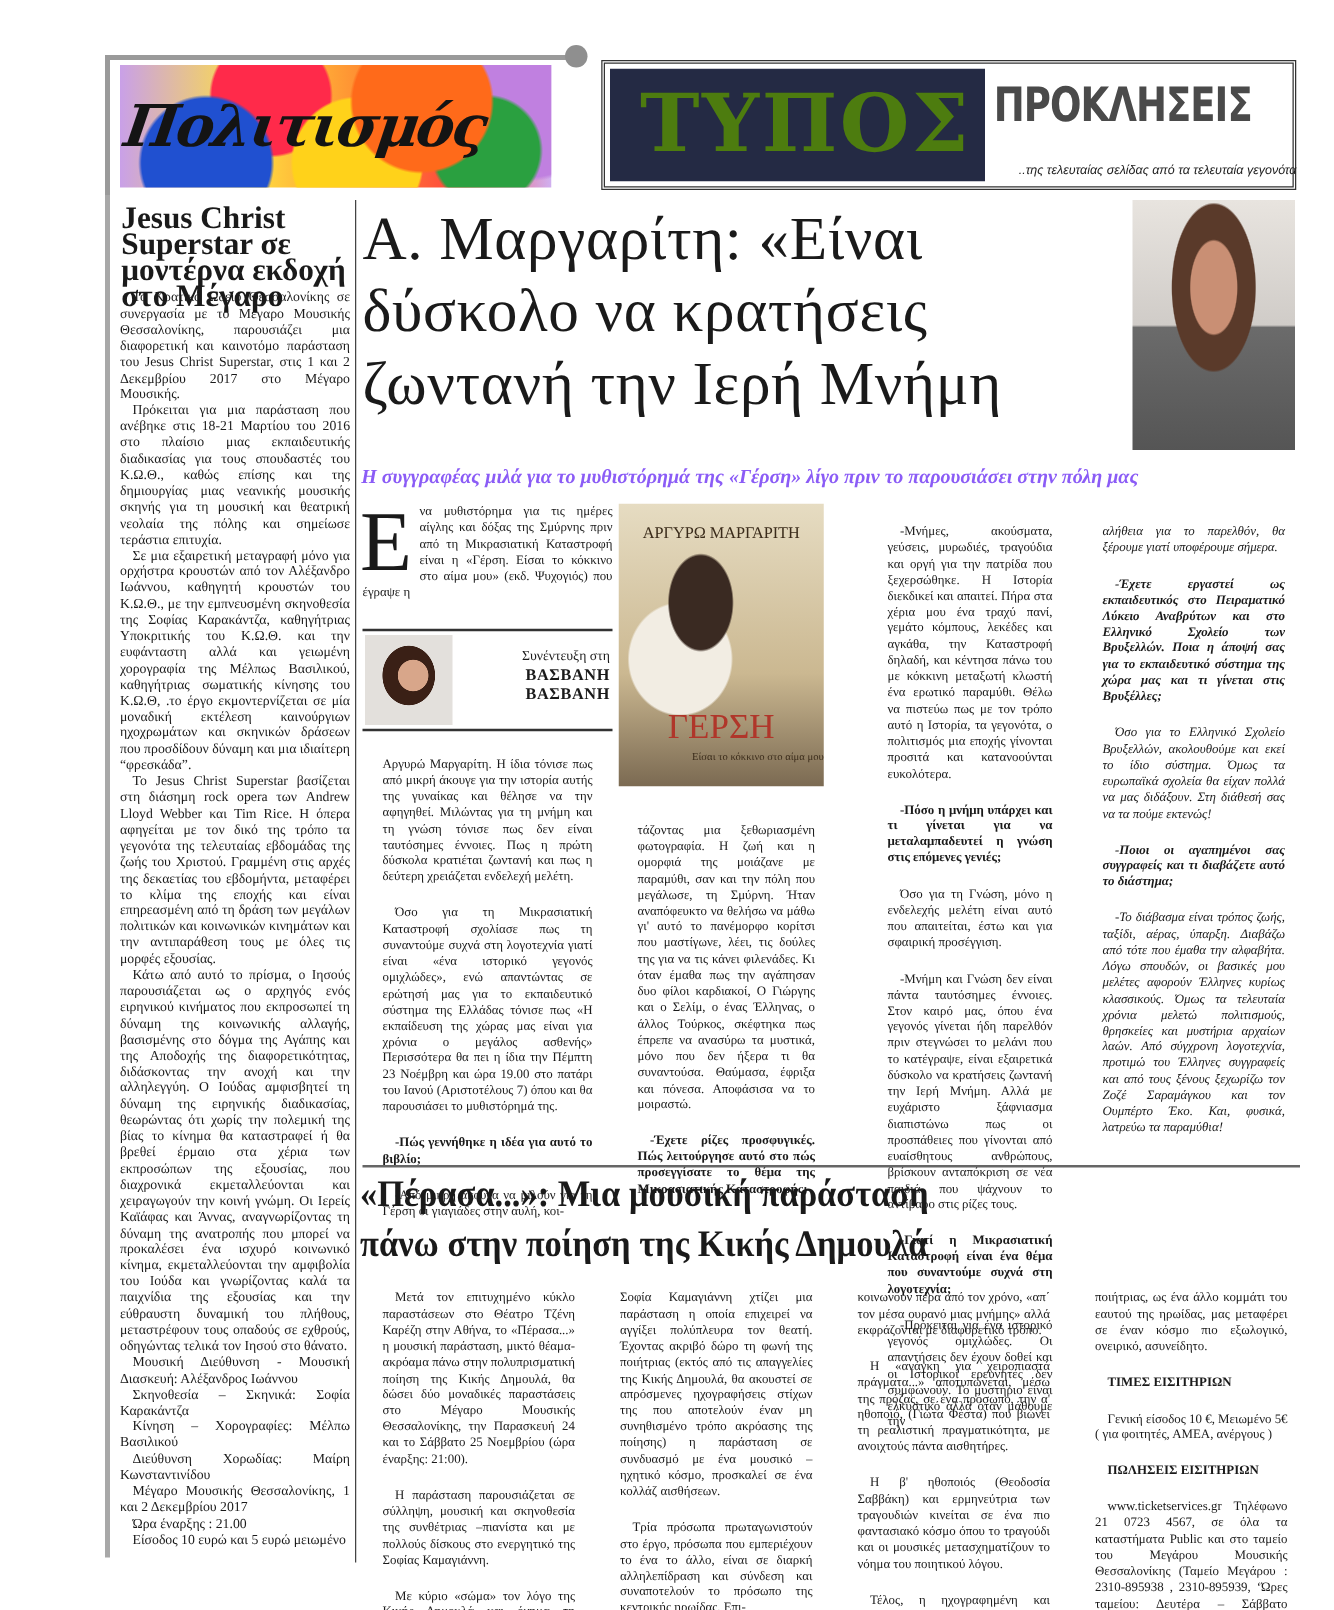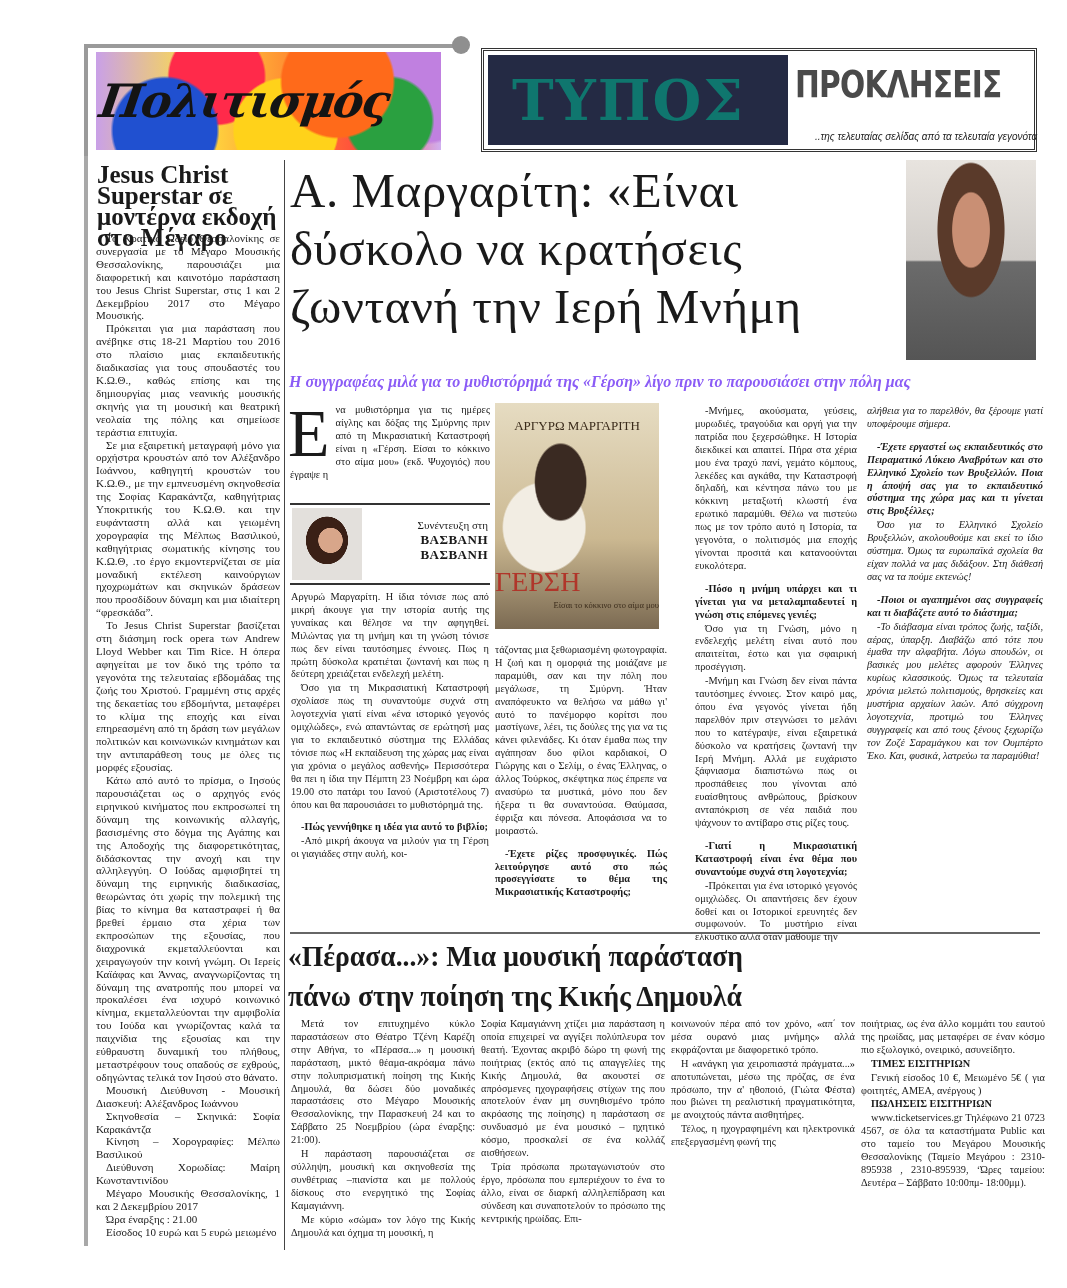--- a/index.html
+++ b/index.html
@@ -17,51 +17,51 @@
       radial-gradient(circle at 35% 25%, #ff2a4a 0 20%, transparent 21%),
       radial-gradient(circle at 95% 30%, #c080e0 0 18%, transparent 19%),
       linear-gradient(90deg, #c9a0e8, #ffe040 30%, #ff8030 60%, #ff4040 80%, #d0b0f0);
   }
   .banner-title { left:100px; top:74px; font-family:"DejaVu Serif", serif; font-style:italic; font-weight:bold; font-size:46px; color:#141414; letter-spacing:-2px; transform:skew(-8deg); }
   .left-rule { left:84px; top:156px; width:4px; height:1090px; background:#a8a8a8; }
 
   
   .mast { left:481px; top:48px; width:556px; height:104px; border:3px double #333; box-sizing:border-box; }
   .mast-dark { left:488px; top:55px; width:300px; height:90px; background:#242a44; }
-  .mast-typos { left:512px; top:48px; font-family:"DejaVu Serif", serif; font-weight:bold; font-size:56px; color:#0f766e; letter-spacing:2px; line-height:104px; }
+  .mast-typos { left:512px; top:48px; font-family:"DejaVu Serif", serif; font-weight:bold; font-size:64px; color:#4d7c0f; letter-spacing:2px; line-height:104px; }
   .mast-prok { left:795px; top:62px; font-family:"DejaVu Sans", sans-serif; font-weight:bold; font-size:38px; color:#4a4a4a; letter-spacing:-1px; transform:scaleX(0.78); transform-origin:left; }
   .mast-tag { left:815px; top:131px; font-family:"Liberation Sans", sans-serif; font-style:italic; font-size:10px; color:#222; }
 
   
   .side-head { left:97px; top:164px; width:180px; font-weight:bold; font-size:25px; line-height:21px; }
   .side-body { left:96px; top:232px; width:184px; font-size:11px; line-height:12.9px; text-align:justify; }
   .side-body p { margin:0; text-indent:10px; }
 
   .col-rule { width:1px; background:#444; }
 
   
   .main-head { left:290px; top:162px; width:620px; font-size:49px; line-height:58px; font-weight:normal; letter-spacing:0.5px; }
   .portrait { left:906px; top:160px; width:130px; height:200px;
     background: radial-gradient(ellipse at 50% 35%, #c98f74 0 20%, transparent 21%),
                 radial-gradient(ellipse at 50% 35%, #5a3a2a 0 36%, transparent 37%),
                 linear-gradient(#e8e4df, #d0ccc8 50%, #6b6b6b 51%, #555 100%); }
   .subhead { left:289px; top:373px; font-size:16px; font-weight:bold; font-style:italic; color:#8b5cf6; white-space:nowrap; }
 
   .body-col { font-size:10.3px; line-height:12.9px; text-align:justify; }
-  .body-col p { margin:1px; text-indent:10px; }
+  .body-col p { margin:16px; text-indent:10px; }
   .body-col .q { font-weight:bold; margin-top:10px; }
   .dropcap { float:left; font-size:68px; line-height:58px; margin:0 6px 0 -2px; font-family:"Liberation Serif", serif; }
 
   .book { left:495px; top:403px; width:164px; height:226px;
     background:
       radial-gradient(ellipse at 40% 35%, #3a2a22 0 18%, transparent 19%),
       radial-gradient(ellipse at 30% 55%, #f2ede3 0 25%, transparent 26%),
       linear-gradient(#e6dcc2, #cbb891 60%, #7b6a52 100%); }
   .book-author { left:499px; top:418px; width:156px; text-align:center; font-size:13px; color:#3a2b1a; }
-  .book-title { left:495px; top:566px; width:164px; font-size:28px; color:#b0362a; }
+  .book-title { left:495px; top:566px; width:164px; text-align:center; font-size:28px; color:#b0362a; }
   .book-sub { left:495px; top:600px; width:164px; text-align:right; font-size:8.5px; color:#3a2b1a; }
 
   .interviewer-photo { left:292px; top:508px; width:70px; height:72px; background: radial-gradient(ellipse at 55% 45%, #d8a68a 0 22%, transparent 23%), radial-gradient(ellipse at 50% 45%, #3a2016 0 42%, transparent 43%), #e3e0dc; }
   .interviewer-label { left:370px; top:519px; width:118px; text-align:right; font-size:11px; line-height:13px; }
   .interviewer-name { font-weight:bold; font-size:13px; line-height:15px; letter-spacing:0.5px; }
   .hr { height:2px; background:#333; }
 
   .second-head { left:288px; top:936px; width:560px; font-size:30px; line-height:40px; font-weight:bold; transform:scaleX(0.92); transform-origin:left; }
   .tickets-h { font-weight:bold; margin-top:12px; text-indent:10px; }
 </style>
@@ -154,20 +154,21 @@
   <p>Η παράσταση παρουσιάζεται σε σύλληψη, μουσική και σκηνοθεσία της συνθέτριας –πιανίστα και με πολλούς δίσκους στο ενεργητικό της Σοφίας Καμαγιάννη.</p>
   <p>Με κύριο «σώμα» τον λόγο της Κικής Δημουλά και όχημα τη μουσική, η</p>
 </div>
 <div class="abs body-col" style="left:480px; top:1017px; width:186px;">
   <p style="text-indent:0">Σοφία Καμαγιάννη χτίζει μια παράσταση η οποία επιχειρεί να αγγίξει πολύπλευρα τον θεατή. Έχοντας ακριβό δώρο τη φωνή της ποιήτριας (εκτός από τις απαγγελίες της Κικής Δημουλά, θα ακουστεί σε απρόσμενες ηχογραφήσεις στίχων της που αποτελούν έναν μη συνηθισμένο τρόπο ακρόασης της ποίησης) η παράσταση σε συνδυασμό με ένα μουσικό – ηχητικό κόσμο, προσκαλεί σε ένα κολλάζ αισθήσεων.</p>
   <p>Τρία πρόσωπα πρωταγωνιστούν στο έργο, πρόσωπα που εμπεριέχουν το ένα το άλλο, είναι σε διαρκή αλληλεπίδραση και σύνδεση και συναποτελούν το πρόσωπο της κεντρικής ηρωίδας. Επι-</p>
 </div>
 <div class="abs body-col" style="left:670px; top:1017px; width:186px;">
   <p style="text-indent:0">κοινωνούν πέρα από τον χρόνο, «απ΄ τον μέσα ουρανό μιας μνήμης» αλλά εκφράζονται με διαφορετικό τρόπο.</p>
   <p>Η «ανάγκη για χειροπιαστά πράγματα...» αποτυπώνεται, μέσω της πρόζας, σε ένα πρόσωπο, την α' ηθοποιό, (Γιώτα Φέστα) που βιώνει τη ρεαλιστική πραγματικότητα, με ανοιχτούς πάντα αισθητήρες.</p>
+  <p>Η β' ηθοποιός (Θεοδοσία Σαββάκη) και ερμηνεύτρια των τραγουδιών κινείται σε ένα πιο φαντασιακό κόσμο όπου το τραγούδι και οι μουσικές μετασχηματίζουν το νόημα του ποιητικού λόγου.</p>
   <p>Τέλος, η ηχογραφημένη και ηλεκτρονικά επεξεργασμένη φωνή της</p>
 </div>
 <div class="abs body-col" style="left:860px; top:1017px; width:186px;">
   <p style="text-indent:0">ποιήτριας, ως ένα άλλο κομμάτι του εαυτού της ηρωίδας, μας μεταφέρει σε έναν κόσμο πιο εξωλογικό, ονειρικό, ασυνείδητο.</p>
   <p class="tickets-h">ΤΙΜΕΣ ΕΙΣΙΤΗΡΙΩΝ</p>
   <p>Γενική είσοδος 10 €, Μειωμένο 5€ ( για φοιτητές, ΑΜΕΑ, ανέργους )</p>
   <p class="tickets-h">ΠΩΛΗΣΕΙΣ ΕΙΣΙΤΗΡΙΩΝ</p>
   <p>www.ticketservices.gr Τηλέφωνο 21 0723 4567, σε όλα τα καταστήματα Public και στο ταμείο του Μεγάρου Μουσικής Θεσσαλονίκης (Ταμείο Μεγάρου : 2310-895938 , 2310-895939, ‘Ώρες ταμείου: Δευτέρα – Σάββατο 10:00πμ- 18:00μμ).</p>
 </div>
 

